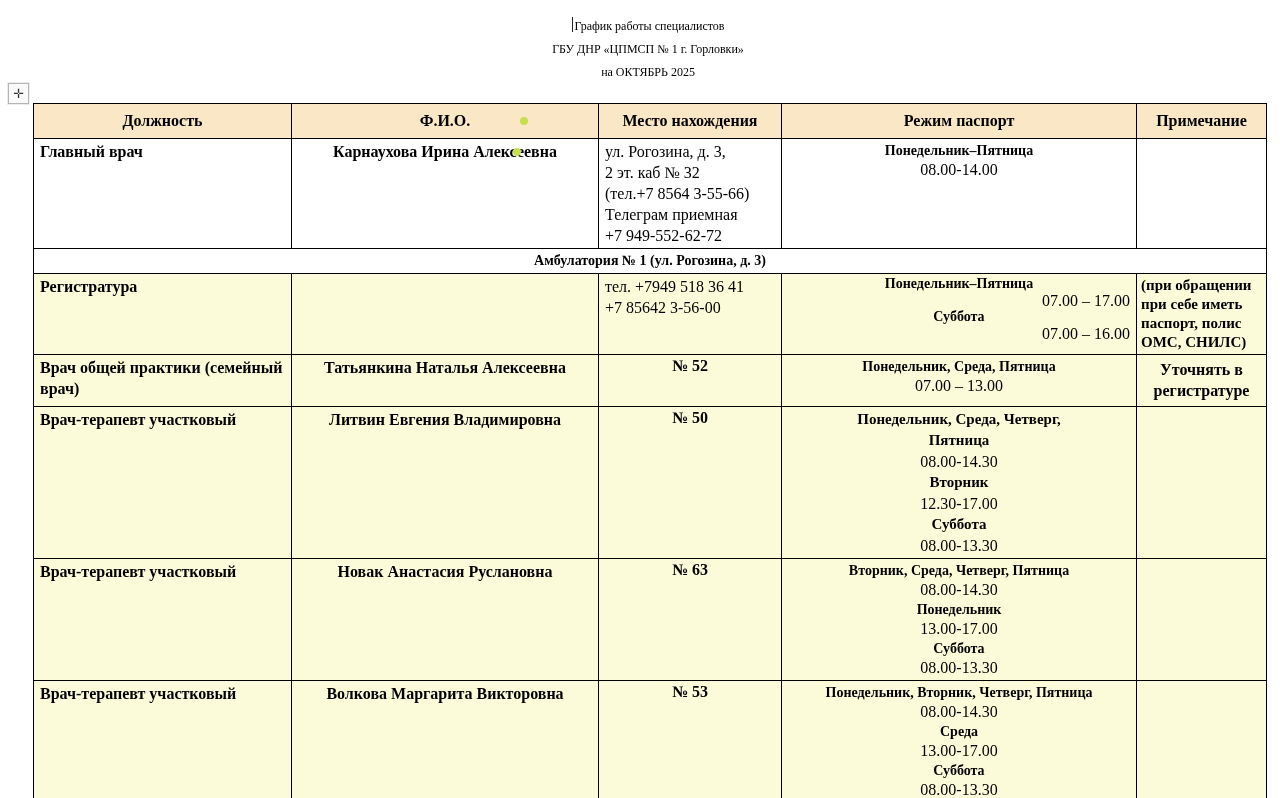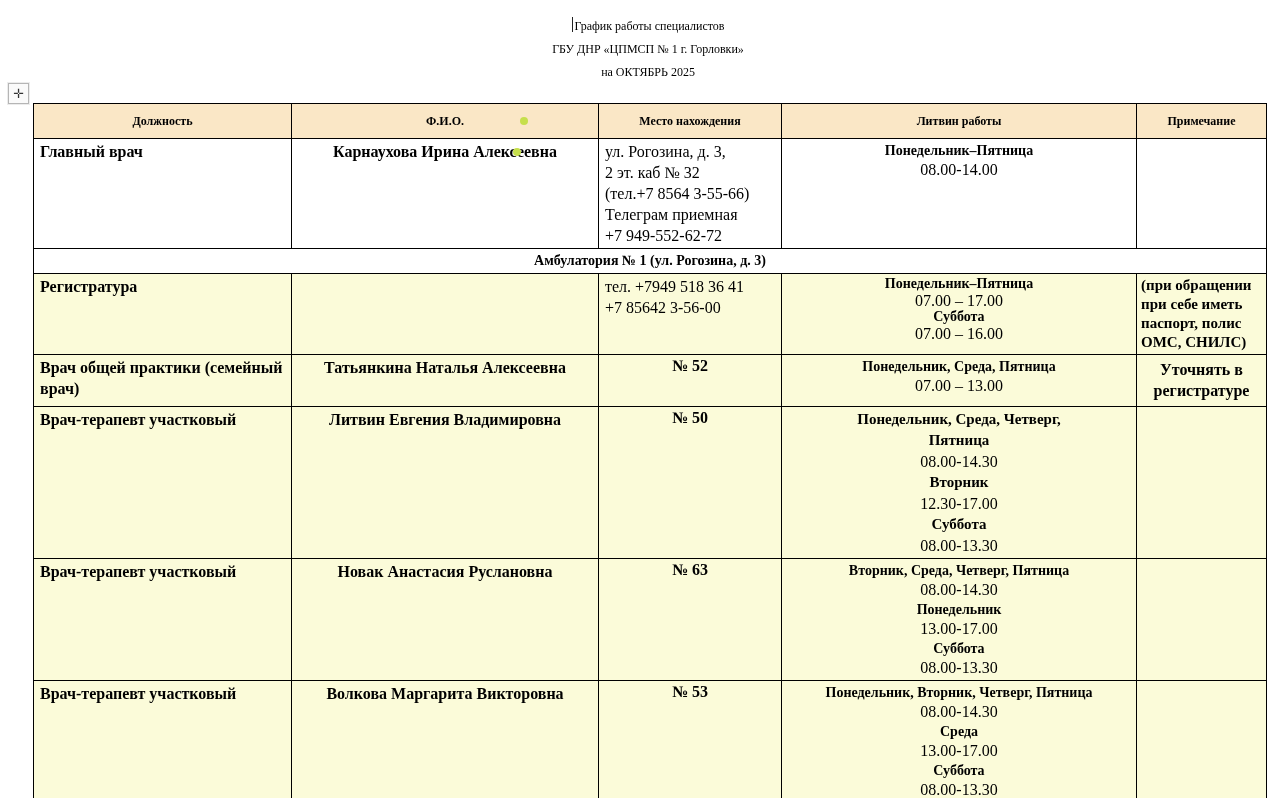--- a/index.html
+++ b/index.html
@@ -32,21 +32,21 @@
     border:1px solid #000;
     border-bottom:3px solid var(--table_bottom_border, #797969);
   }
   .sched th, .sched td {
     border:1px solid #000; vertical-align:top; padding:2px 6px; overflow:hidden;
   }
   tr.hdr { height:35px; }
   tr.hdr th {
     background:var(--header_bg, #FAE7C6);
     vertical-align:middle; text-align:center;
-    font-size:12px; font-weight:bold; padding:2px 4px;
+    font-size:16px; font-weight:bold; padding:2px 4px;
   }
   tr.white td { background:var(--row_white, #ffffff); }
   tr.yellow td { background:var(--row_yellow, #FBFBD9); }
   tr.r1 { height:105px; }
   tr.sect { height:25px; }
   tr.sect td { background:#fff; text-align:center; font-weight:bold; font-size:14px; padding:0; line-height:24px; }
   tr.r2 { height:71px; }
   tr.r3 { height:52px; }
   tr.r4 { height:133px; }
   tr.r5 { height:113px; }
@@ -56,21 +56,21 @@
   td.fio { position:relative;text-align:center; }
   td.loc { font-size:16px; }
   td.loc div { line-height:21px; white-space:nowrap; }
   td.cab { text-align:center; font-weight:bold; font-size:16px; }
   td.sch { text-align:center;font-family:Liberation Serif, serif; }
   td.sch .d { font-weight:bold; font-size:14px; line-height:19px; }
   td.sch .t { font-size:16px; line-height:20px; }
   tr.r4 td.sch .d { font-size:15px; line-height:21px; }
   tr.r4 td.sch .t { line-height:21px; }
   tr.r2 td.sch .d { line-height:16px; }
-  tr.r2 td.sch .t { line-height:17px; }
+  tr.r2 td.sch .t { line-height:17px;text-align:right; }
   td.note-left { font-weight:bold; font-size:15px; line-height:19px; text-align:left; padding:2px 4px; }
   td.note-center { font-weight:bold; font-size:16px; line-height:21px; text-align:center; padding:4px 4px; }
 
   th.fio-h { position:relative; }
   .dot {
     position:absolute; width:8px; height:8px; border-radius:50%;
     background:var(--highlight_dot, #C6DF4C);
   }
   .dot-hdr { left:228px; top:13px; }
   .dot-name { left:221px; top:9px; }
@@ -98,21 +98,21 @@
   </colgroup>
 
   <tbody>
       <tr class="hdr">
     <th>Должность</th>
     <th class="fio-h">
       <span>Ф.И.О.</span>
       <span class="dot dot-hdr"></span>
     </th>
     <th>Место нахождения</th>
-    <th>Литвин работы</th>
+    <th>Режим паспорт</th>
     <th>Примечание</th>
   </tr>
 
   <tr class="r1 white">
     <td class="pos">Главный врач</td>
     <td class="fio">
       <span>Карнаухова Ирина Алексеевна</span>
       <span class="dot dot-name"></span>
     </td>
     <td class="loc">

